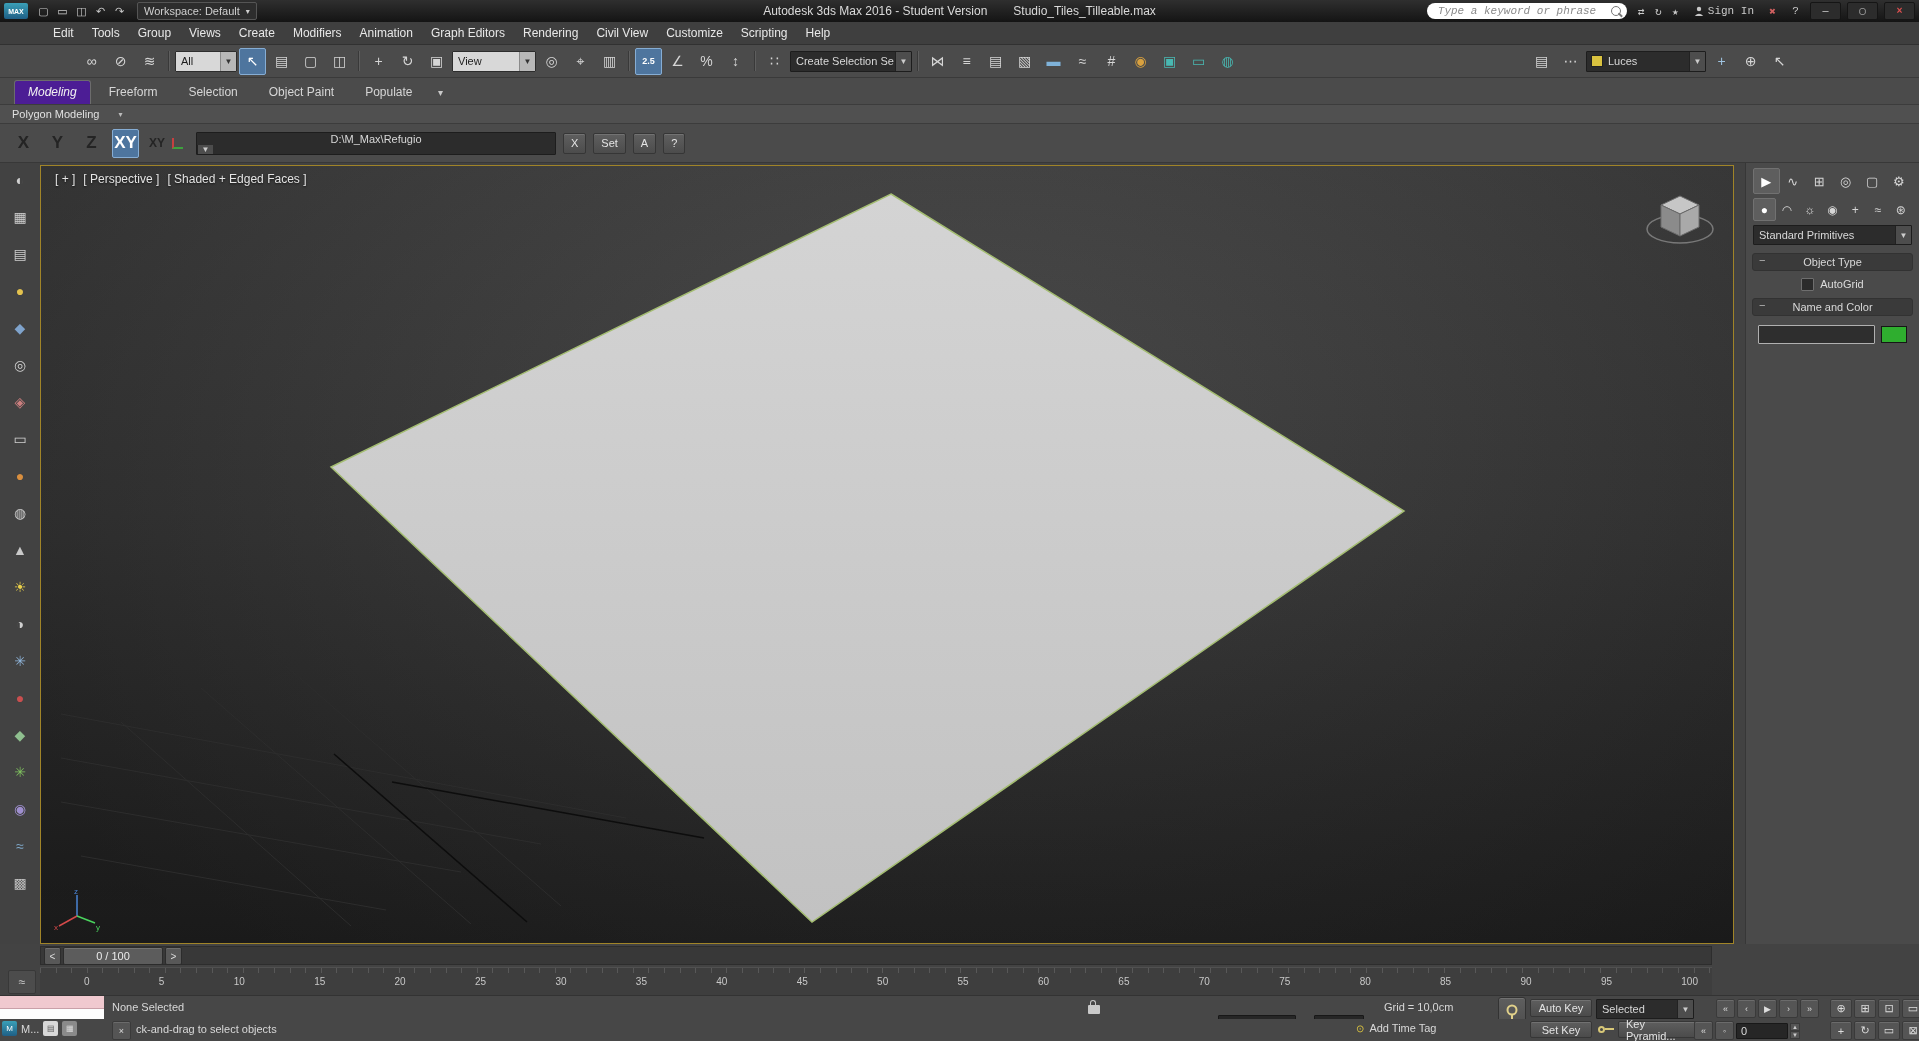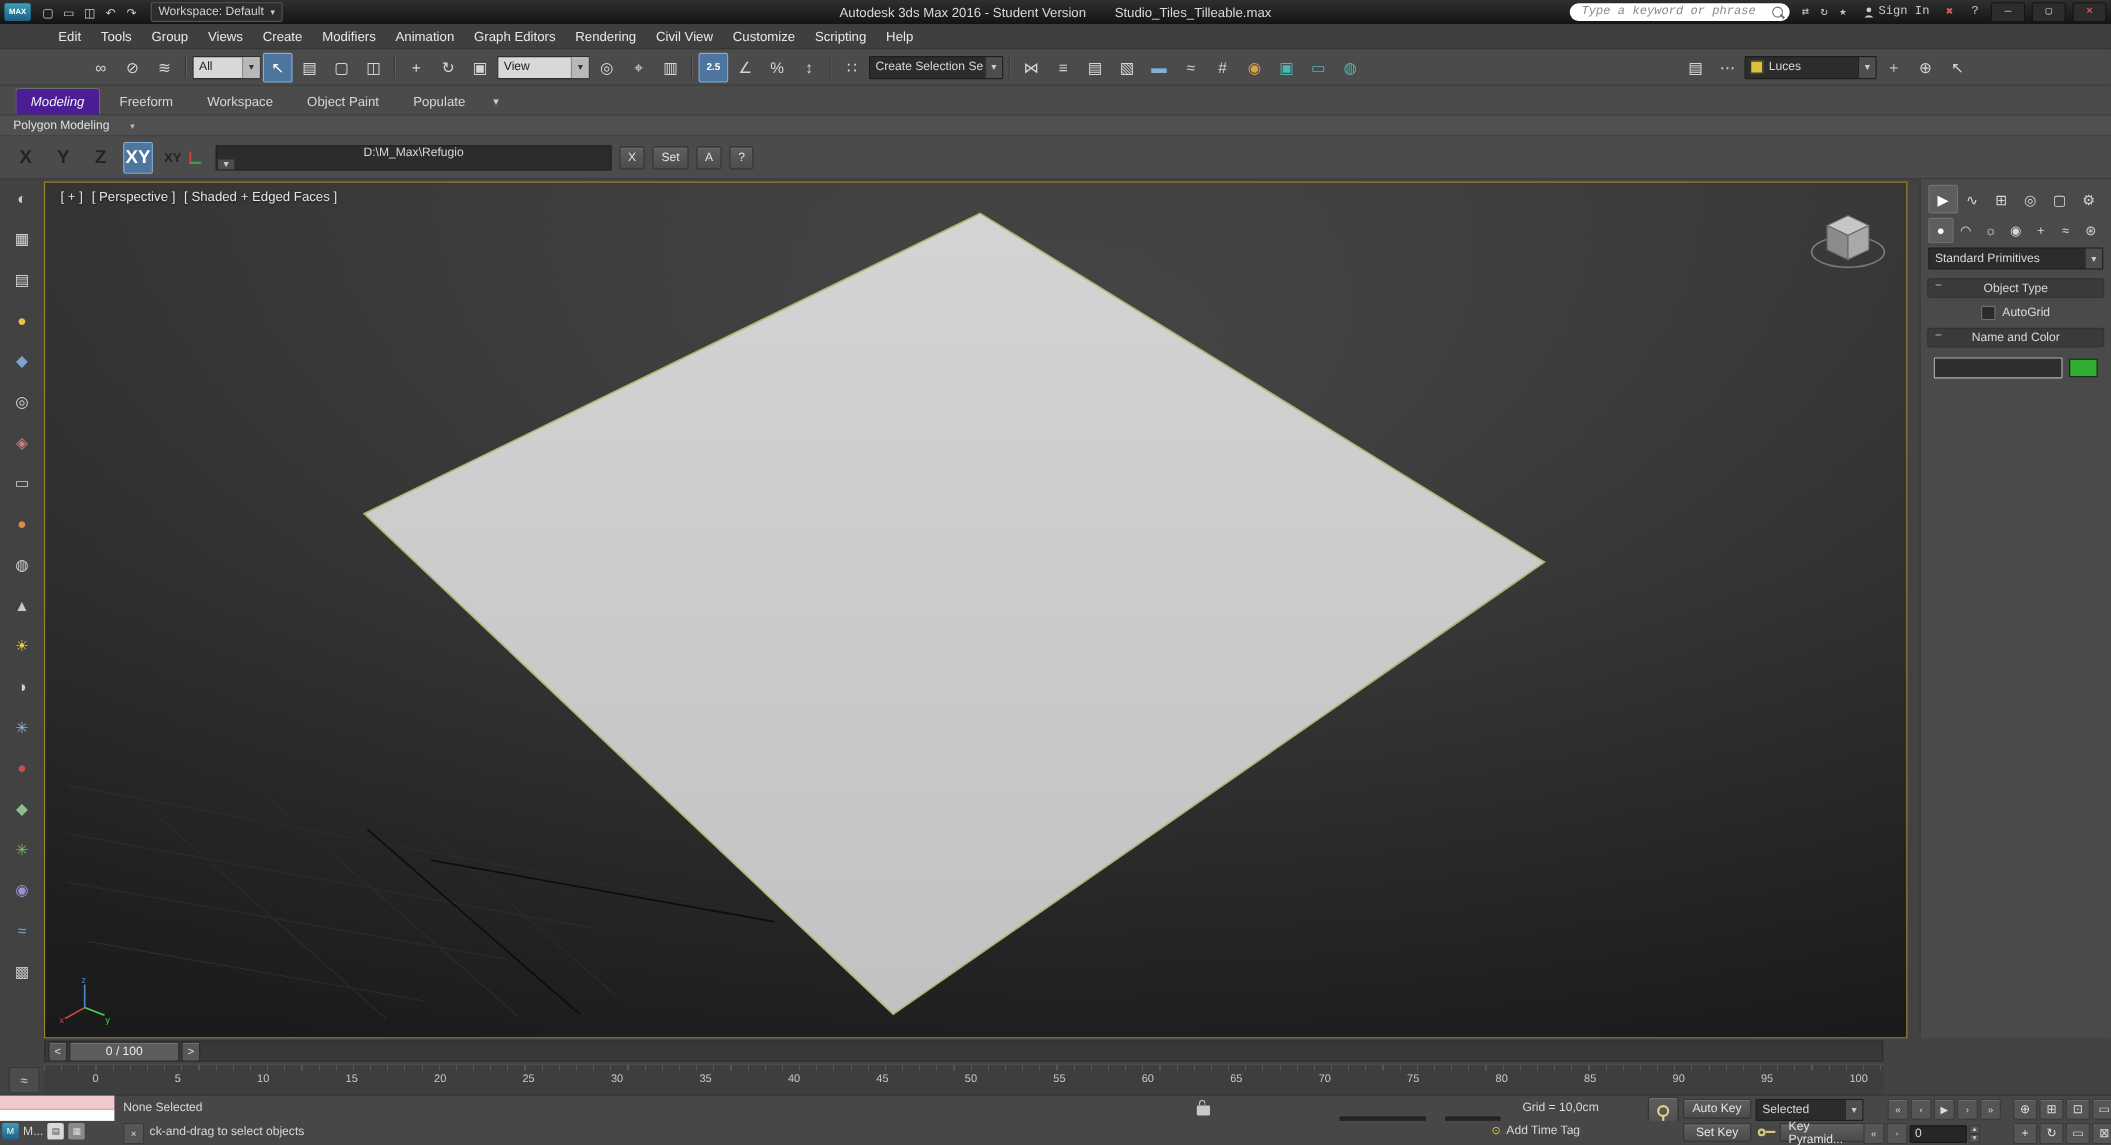--- a/index.html
+++ b/index.html
@@ -297,21 +297,21 @@
     <div class="ticon" data-name="create-new-layer-icon" style="color: rgb(159, 195, 224);">+</div>
       <div class="ticon" data-name="add-selection-to-layer-icon">⊕</div>
       <div class="ticon" data-name="select-objects-in-layer-icon">↖</div>
   </span>
 </div>
 
 <div id="ribbonrow" data-name="ribbon-tabs">
   <span style="display:flex;gap:5px;align-items:flex-end;">
     <div class="rtab active" data-name="tab-modeling">Modeling</div>
       <div class="rtab" data-name="tab-freeform">Freeform</div>
-      <div class="rtab" data-name="tab-selection">Workspace</div>
+      <div class="rtab" data-name="tab-selection">Selection</div>
       <div class="rtab" data-name="tab-object-paint">Object Paint</div>
       <div class="rtab" data-name="tab-populate">Populate</div>
   </span>
   <div class="rtool" data-name="ribbon-minimize-icon">▾</div>
 </div>
 <div id="polymod" data-name="ribbon-panel-bar">
   <span data-name="polygon-modeling-label">Polygon Modeling</span>
   <span style="font-size:8px;color:#bbb;" data-name="chevron-down-icon">▾</span>
 </div>
 

